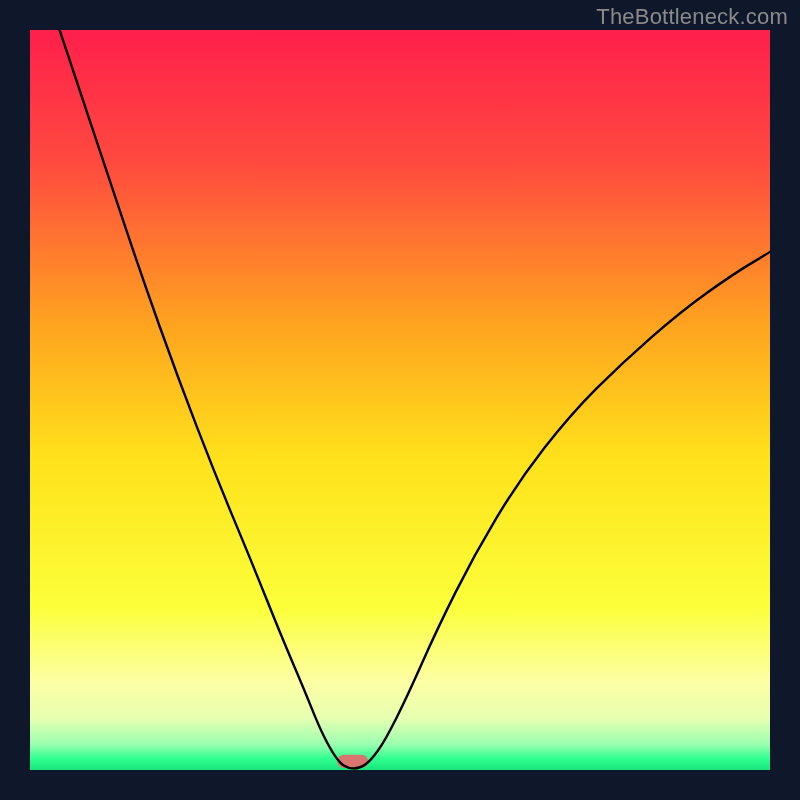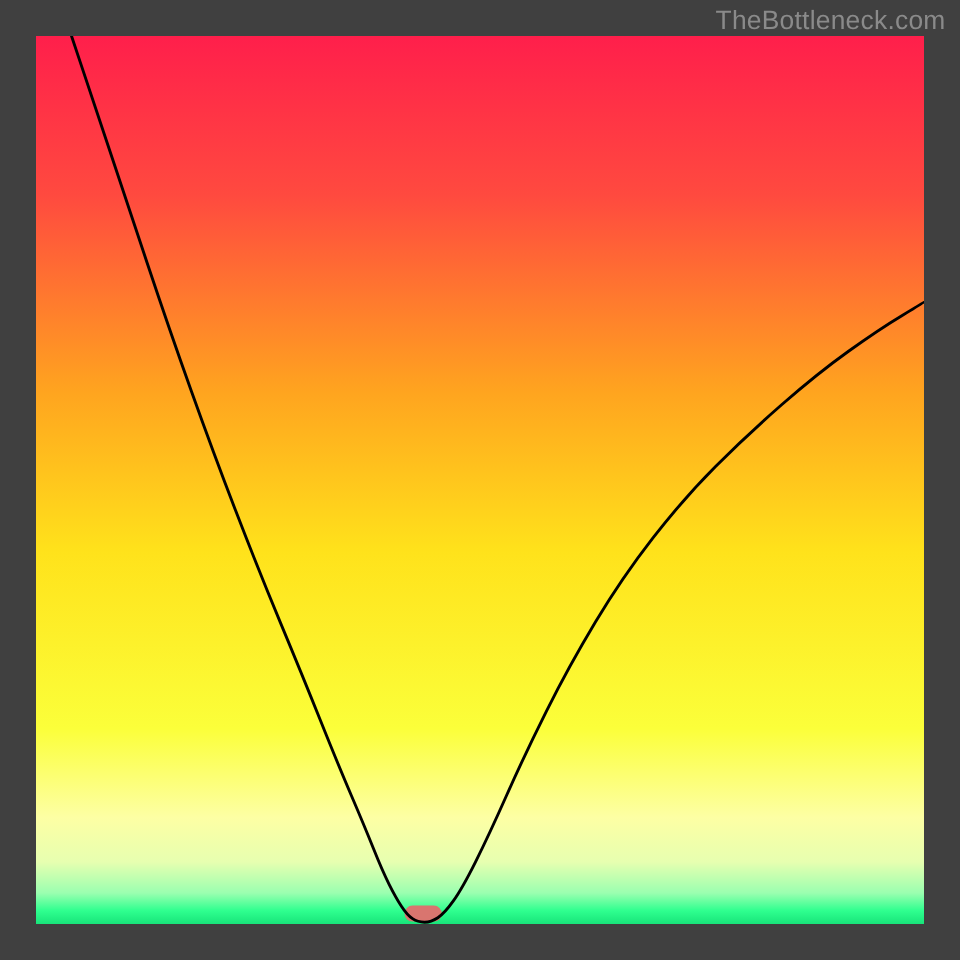--- a/index.html
+++ b/index.html
@@ -10,21 +10,21 @@
     background: #000;
     overflow: hidden;
     font-family: Arial, Helvetica, sans-serif;
   }
   .frame {
     position: absolute;
     top: 0;
     left: 0;
     width: 800px;
     height: 800px;
-    background: #404040;
+    background: #0f172a;
   }
   .plot-area {
     position: absolute;
     top: 30px;
     left: 30px;
     width: 740px;
     height: 740px;
     overflow: hidden;
   }
   .watermark {

